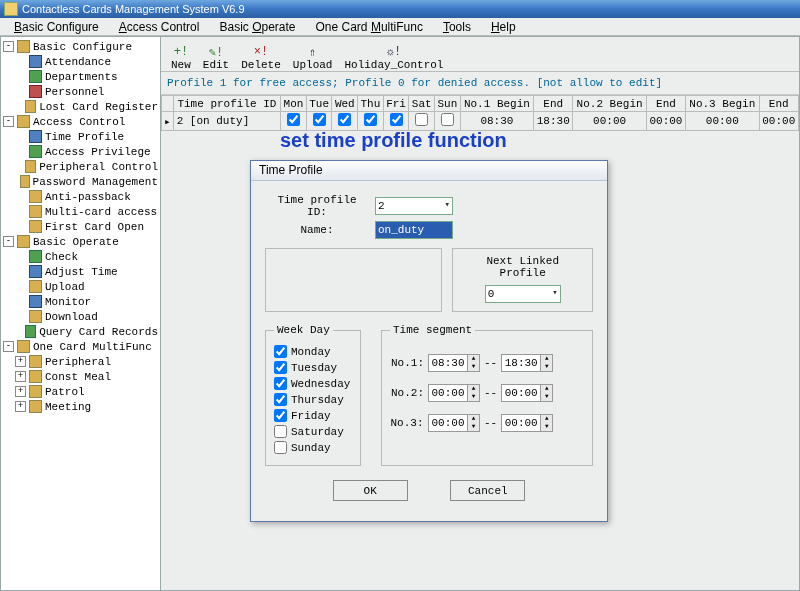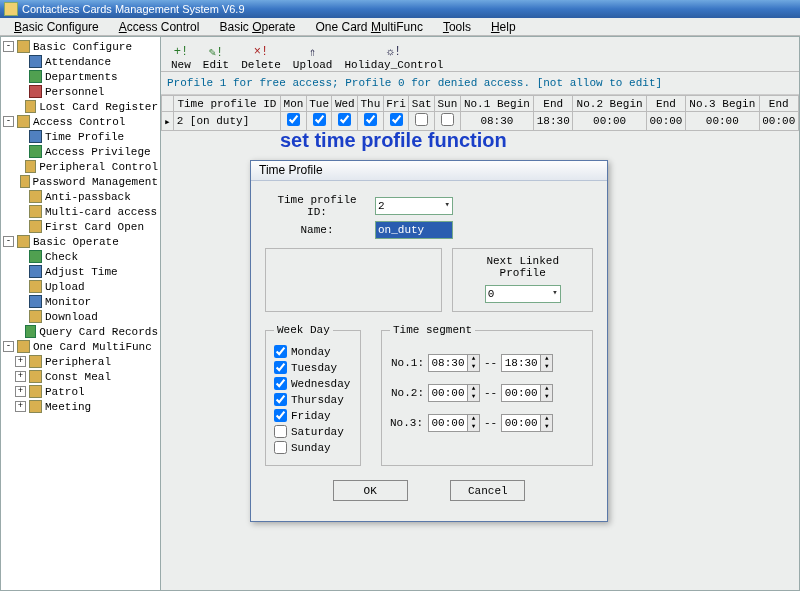--- a/index.html
+++ b/index.html
@@ -381,21 +381,21 @@
               <span> -- </span>
               <span class="spin">
                 <input value="00:00" style="">
                 <span class="sb">
                   <div>▲</div>
                   <div>▼</div>
                 </span>
               </span>
             </div>
             <div class="seg-row">
-              <span style="width:34px;text-align:left">No.3:</span>
+              <span style="width:34px;text-align:center">No.3:</span>
               <span class="spin">
                 <input value="00:00" style="">
                 <span class="sb">
                   <div>▲</div>
                   <div>▼</div>
                 </span>
               </span>
               <span> -- </span>
               <span class="spin">
                 <input value="00:00" style="">

